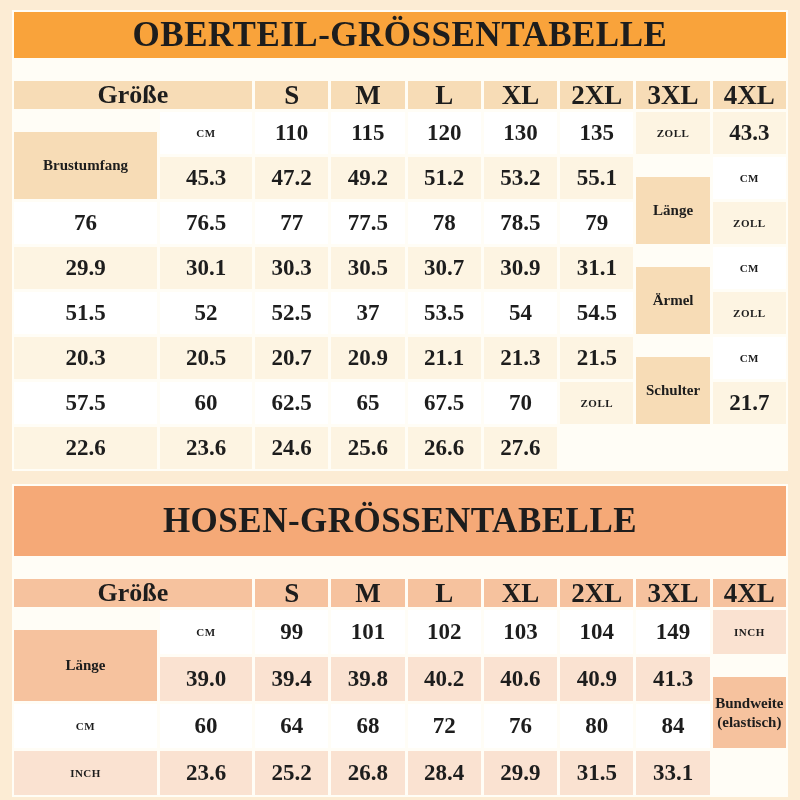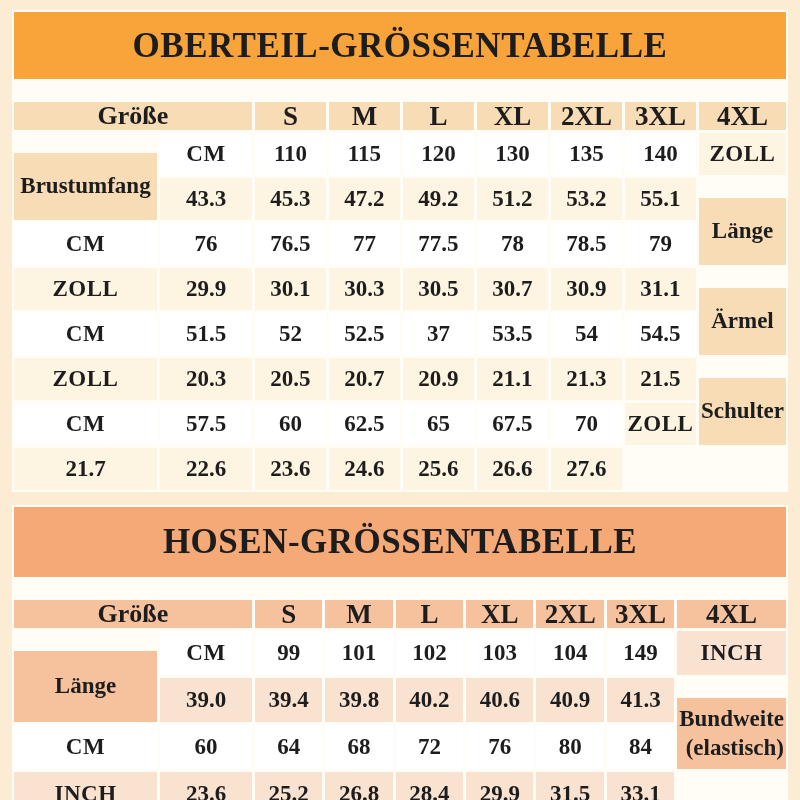--- a/index.html
+++ b/index.html
@@ -21,43 +21,43 @@
   .size-table.table-0 { margin-bottom: 13px; }
   .title {
     background: var(--header-bg);
     display: flex;
     align-items: center;
     justify-content: center;
     font-weight: bold;
     font-size: 35px;
     letter-spacing: 0.5px;
   }
-  .table-0 .title { height: 67px; }
+  .table-0 .title { height: 46px; }
   .table-1 .title { height: 70px; }
   .grid {
     display: grid;
     grid-template-columns: 143px 92px repeat(7, 1fr);
     gap: 3px;
   }
   .table-0 .grid { grid-template-rows: 48px repeat(8, 42px); }
   .table-1 .grid { grid-template-rows: 48px repeat(4, 44px); }
   .cell {
     display: flex;
     align-items: center;
     justify-content: center;
     text-align: center;
     font-weight: bold;
   }
   .accent { background: var(--accent-bg); margin-top: 20px; }
   .row-primary { background: var(--row-primary-bg); }
   .row-secondary { background: var(--row-secondary-bg); }
   .size-label { grid-column: span 2; font-size: 26px; }
   .size-cell { font-size: 27px; }
-  .meas-label { grid-row: span 2; font-size: 23px; line-height: 1.25; padding: 0 2px; text-align: right; }
-  .unit-cell { font-size: 23px; letter-spacing: 0.5px; }
+  .meas-label { grid-row: span 2; font-size: 15px; line-height: 1.25; padding: 0 2px; }
+  .unit-cell { font-size: 11px; letter-spacing: 0.5px; }
   .value-cell { font-size: 23px; }
 </style>
 </head>
 <body style="background: rgb(252, 236, 212); color: rgb(29, 29, 29);">
 
 <div class="page">
   <section class="size-table table-0" style="background: rgb(255, 253, 246); --header-bg: #f9a33b; --accent-bg: #f7dcb6; --row-primary-bg: #ffffff; --row-secondary-bg: #fdf4e2;">
       <div class="title">OBERTEIL-GRÖSSENTABELLE</div>
       <div class="grid">
         <div class="cell accent size-label">Größe</div>
@@ -68,21 +68,20 @@
         <div class="cell accent size-cell">2XL</div>
         <div class="cell accent size-cell">3XL</div>
         <div class="cell accent size-cell">4XL</div>
         <div class="cell accent meas-label">Brustumfang</div>
         <div class="cell unit-cell row-primary">CM</div>
         <div class="cell value-cell row-primary">110</div>
         <div class="cell value-cell row-primary">115</div>
         <div class="cell value-cell row-primary">120</div>
         <div class="cell value-cell row-primary">130</div>
         <div class="cell value-cell row-primary">135</div>
-        <div class="cell value-cell row-primary">140</div>
         <div class="cell unit-cell row-secondary">ZOLL</div>
         <div class="cell value-cell row-secondary">43.3</div>
         <div class="cell value-cell row-secondary">45.3</div>
         <div class="cell value-cell row-secondary">47.2</div>
         <div class="cell value-cell row-secondary">49.2</div>
         <div class="cell value-cell row-secondary">51.2</div>
         <div class="cell value-cell row-secondary">53.2</div>
         <div class="cell value-cell row-secondary">55.1</div>
         <div class="cell accent meas-label">Länge</div>
         <div class="cell unit-cell row-primary">CM</div>

